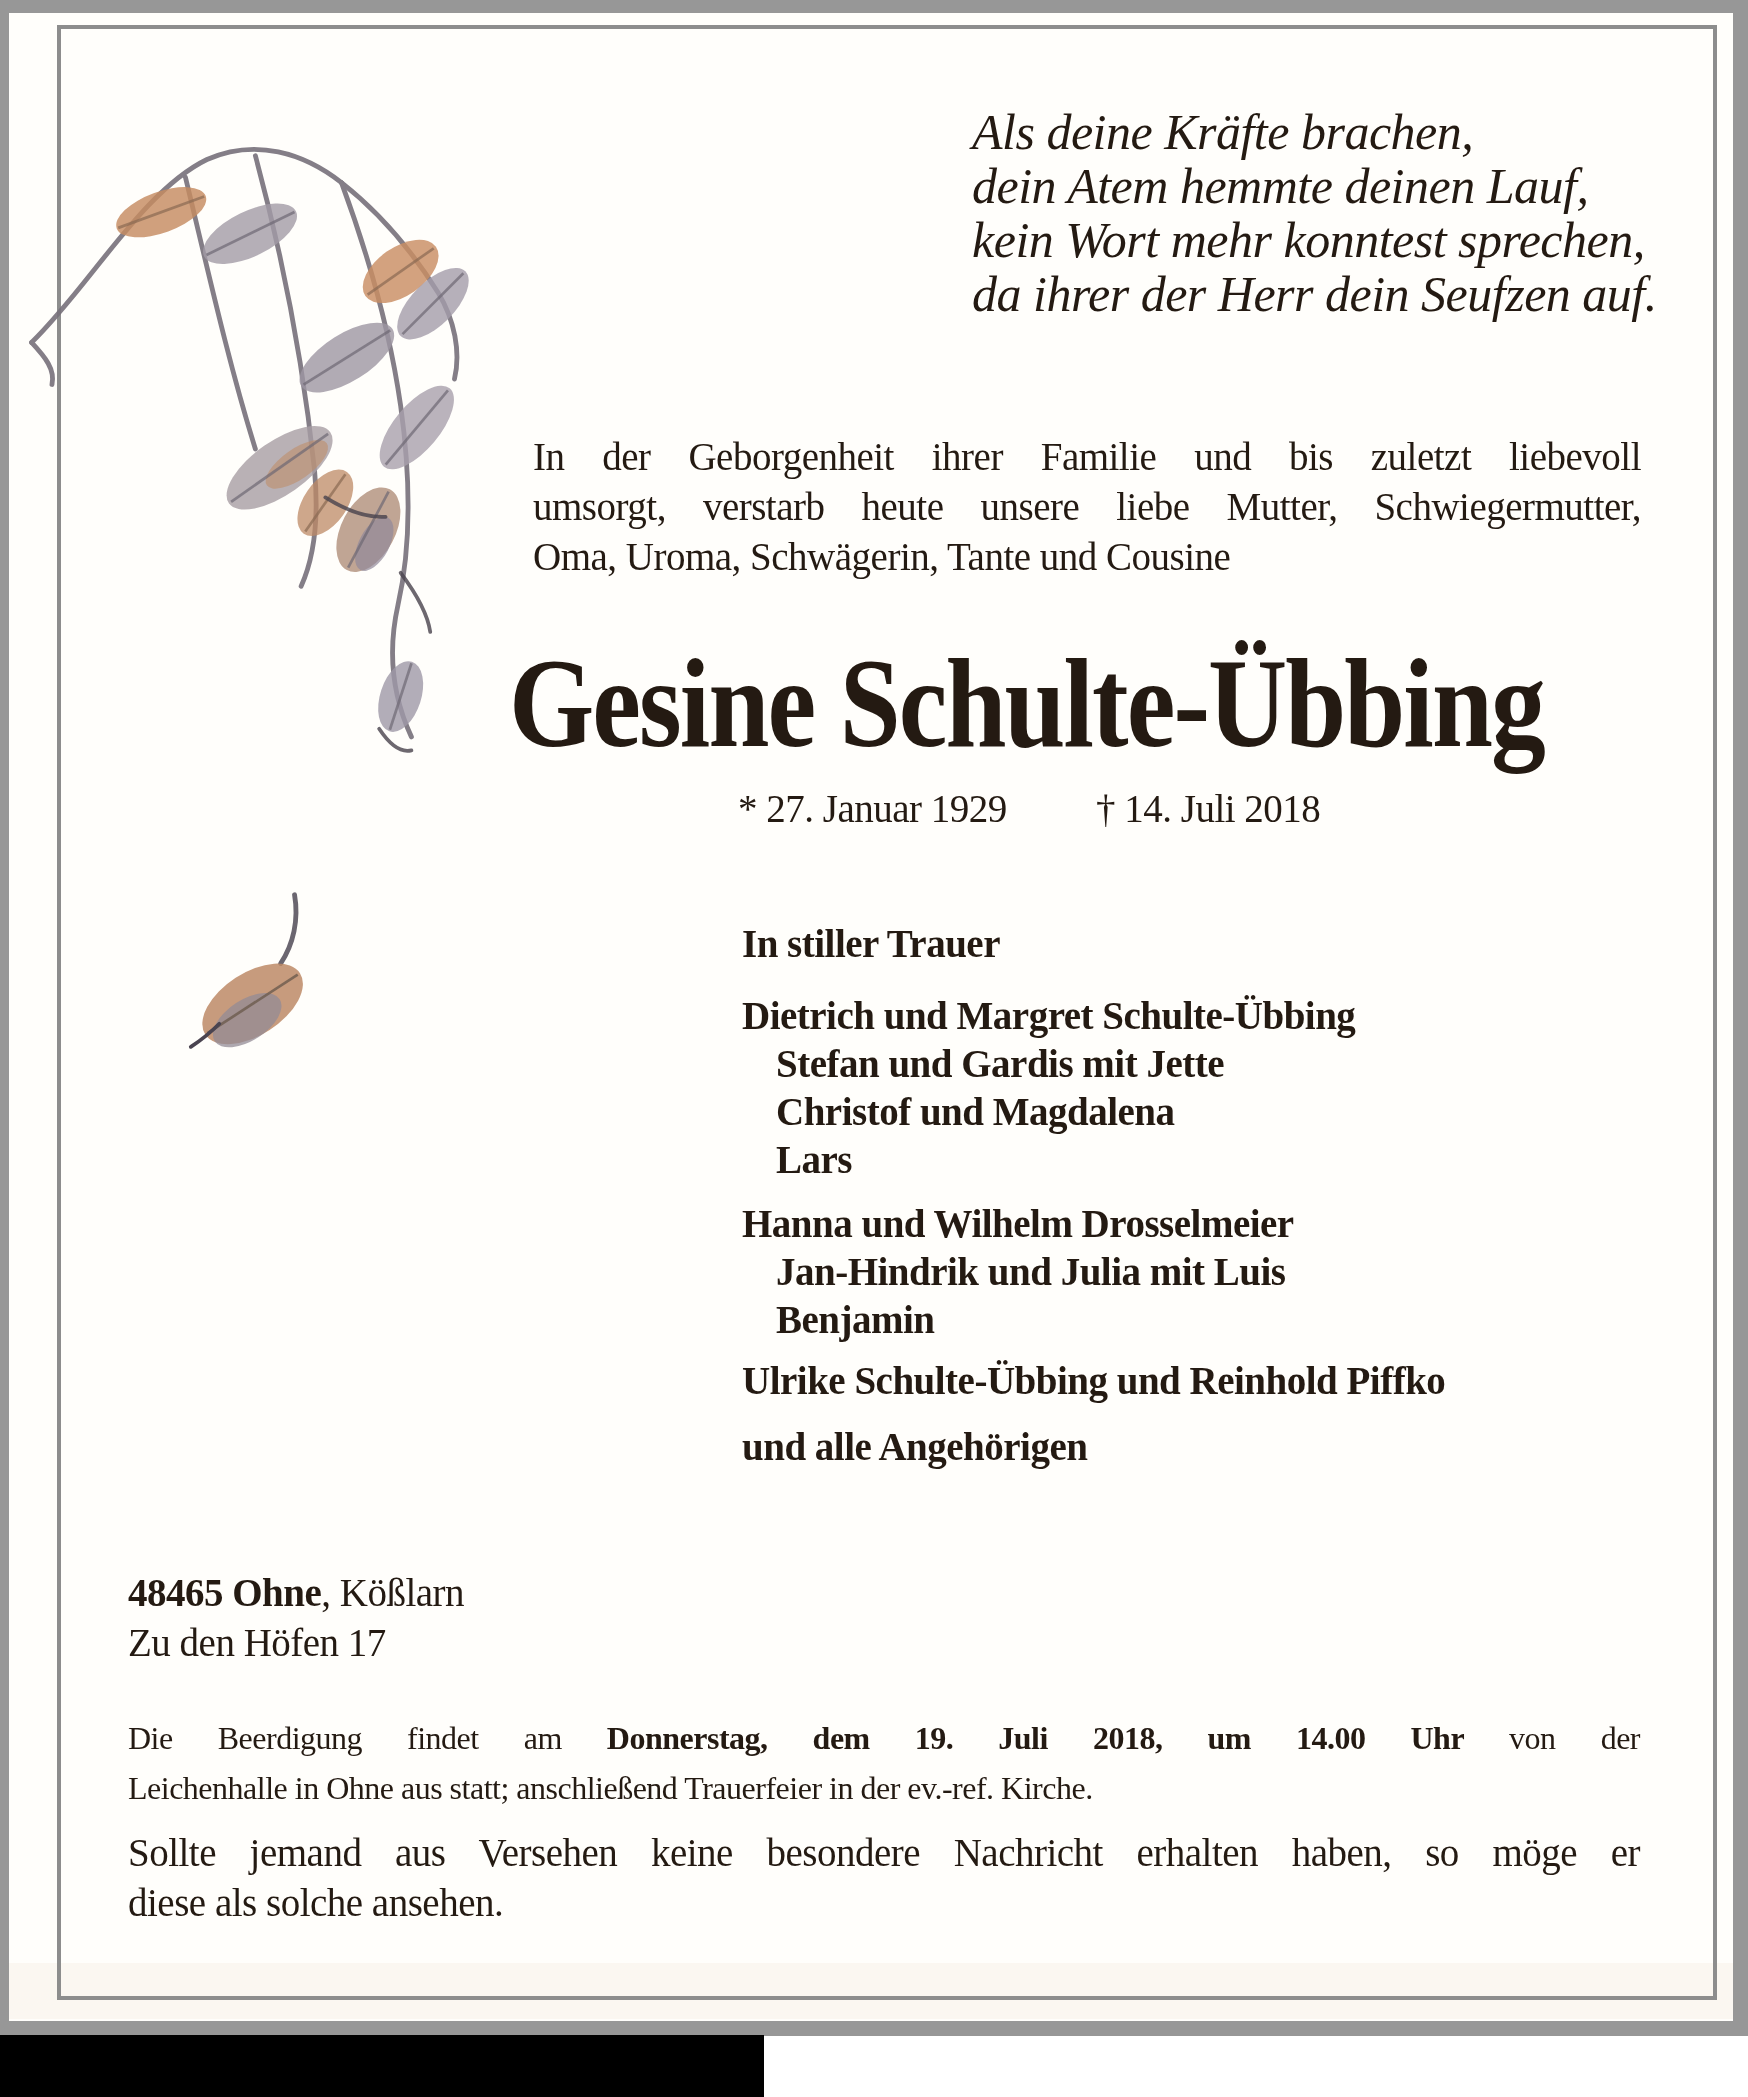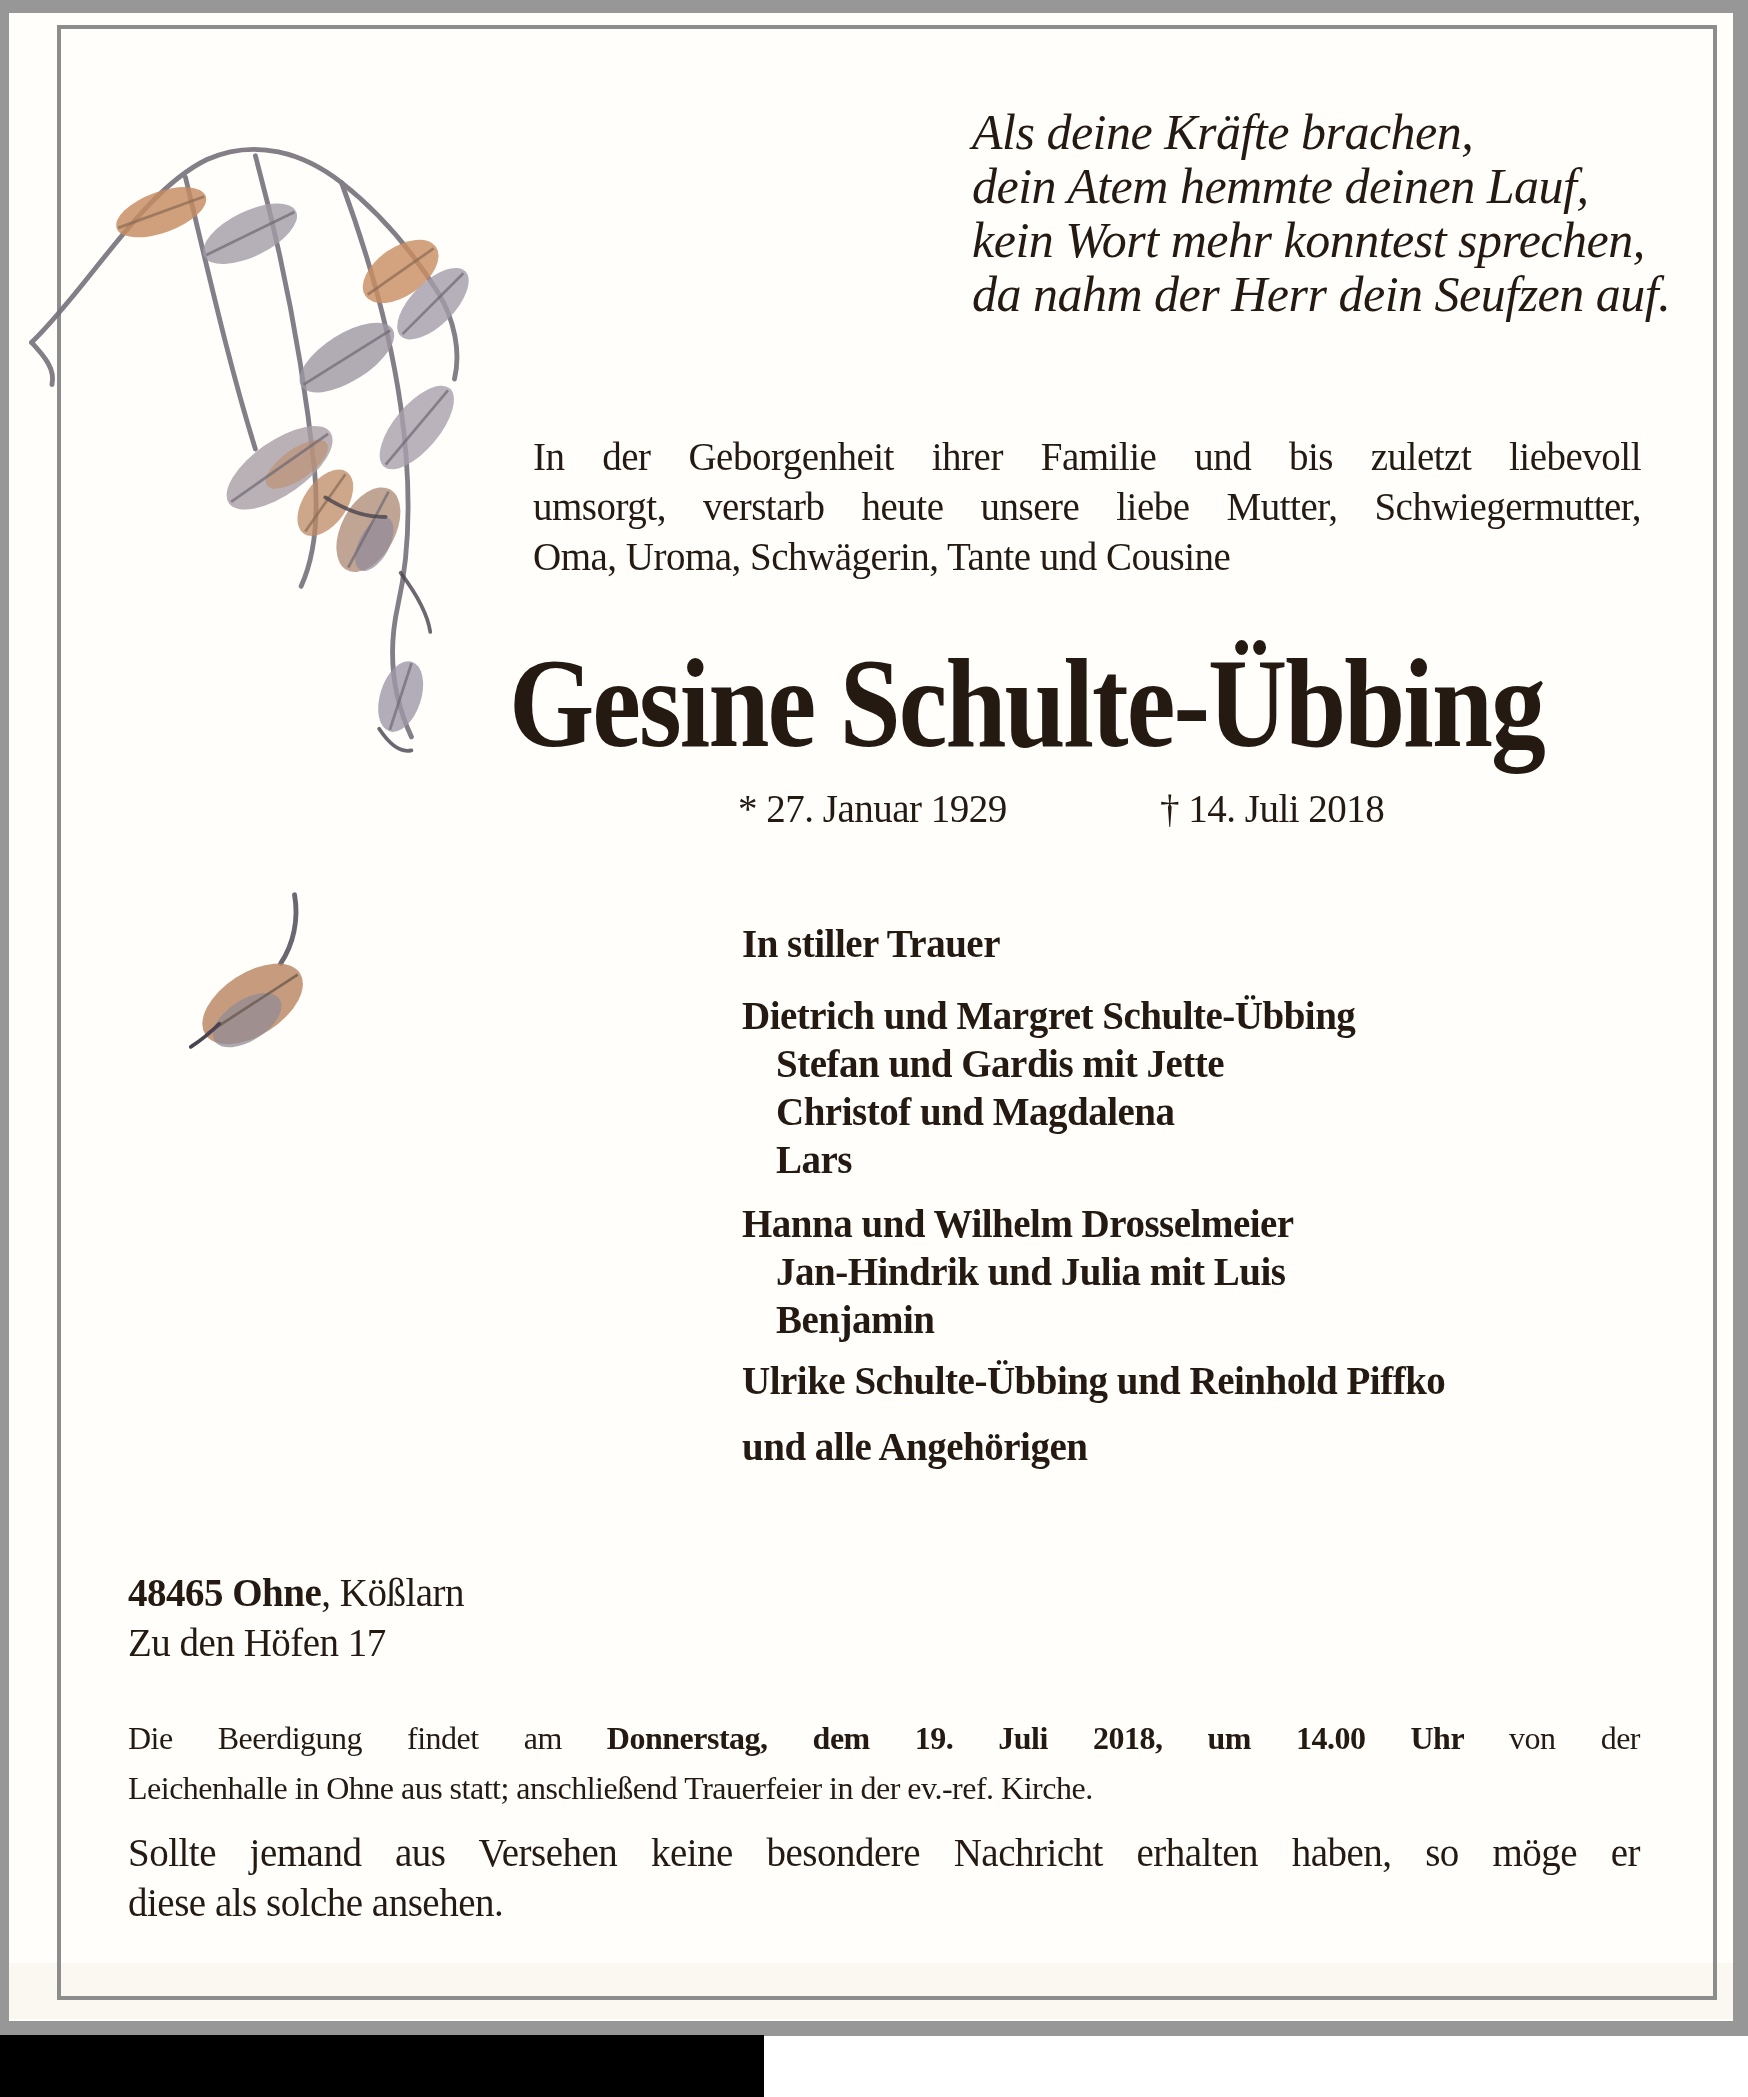--- a/index.html
+++ b/index.html
@@ -24,21 +24,21 @@
   .poem{left:972px;top:105px;font-style:italic;font-size:50px;line-height:54px;letter-spacing:-0.5px;white-space:nowrap;}
   .intro{left:533px;top:432px;width:1108px;font-size:39px;line-height:50px;letter-spacing:-0.5px;}
   .jline{text-align:justify;text-align-last:justify;}
   .lline{text-align:left;}
   .deceased-name{
     left:509px;top:641px;font-size:126px;font-weight:bold;line-height:1;
     letter-spacing:-2.2px;white-space:nowrap;transform:scaleX(.87);transform-origin:0 0;
   }
   .date{top:784px;font-size:39px;line-height:50px;letter-spacing:-0.5px;white-space:nowrap;}
   .date-birth{left:738px;}
-  .date-death{left:1160px;}
+  .date-death{left:1096px;}
   .mourning{left:742px;top:920px;font-size:39px;letter-spacing:-0.5px;}
   .mline{line-height:48px;white-space:nowrap;font-weight:bold;}
   .bold{font-weight:bold;}
   .indent{padding-left:34px;}
   .gap-lg{margin-top:24px;}
   .gap-md{margin-top:15.6px;}
   .gap-sm{margin-top:13.5px;}
   .gap-close{margin-top:18.3px;}
   .address{left:128px;top:1568px;font-size:39px;line-height:50px;letter-spacing:-0.5px;white-space:nowrap;}
   .funeral{left:128px;top:1713px;width:1512px;font-size:32px;line-height:50px;letter-spacing:-0.5px;}
@@ -127,21 +127,21 @@
     <ellipse cx="125" cy="235" rx="72" ry="38" fill="#938b96" opacity="0.75"></ellipse>
     <path d="M 50 215 L 250 215" stroke="#6d5b4e" stroke-width="5" opacity="0.8" fill="none"></path>
   </g>
   <path d="M 35 295 C 55 282 72 268 88 252" stroke="#4a4450" stroke-width="7" fill="none" stroke-linecap="round"></path>
 </svg>
 
 <div class="abs poem">
   <div>Als deine Kräfte brachen,</div>
   <div>dein Atem hemmte deinen Lauf,</div>
   <div>kein Wort mehr konntest sprechen,</div>
-  <div>da nahm der Herr dein Seufzen auf.</div>
+  <div>da ihrer der Herr dein Seufzen auf.</div>
 </div>
 
 <div class="abs intro">
   <div class="jline">In der Geborgenheit ihrer Familie und bis zuletzt liebevoll</div>
   <div class="jline">umsorgt, verstarb heute unsere liebe Mutter, Schwiegermutter,</div>
   <div class="lline">Oma, Uroma, Schwägerin, Tante und Cousine</div>
 </div>
 
 <div class="abs deceased-name">Gesine Schulte-Übbing</div>
 

